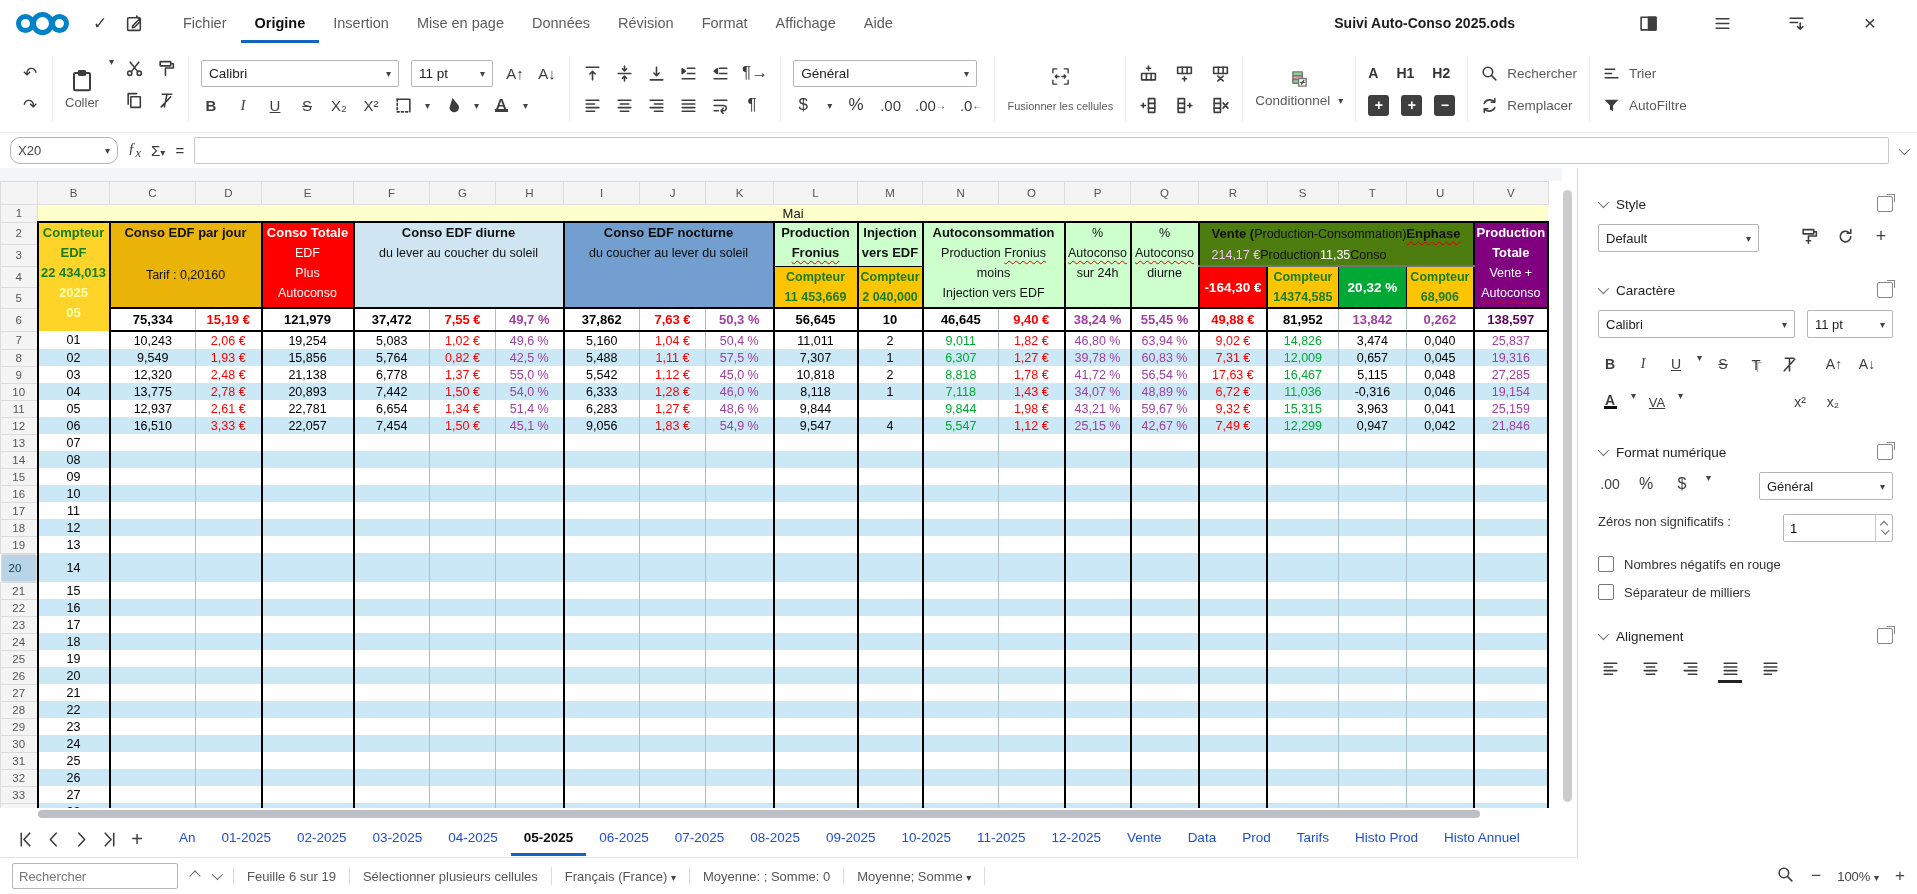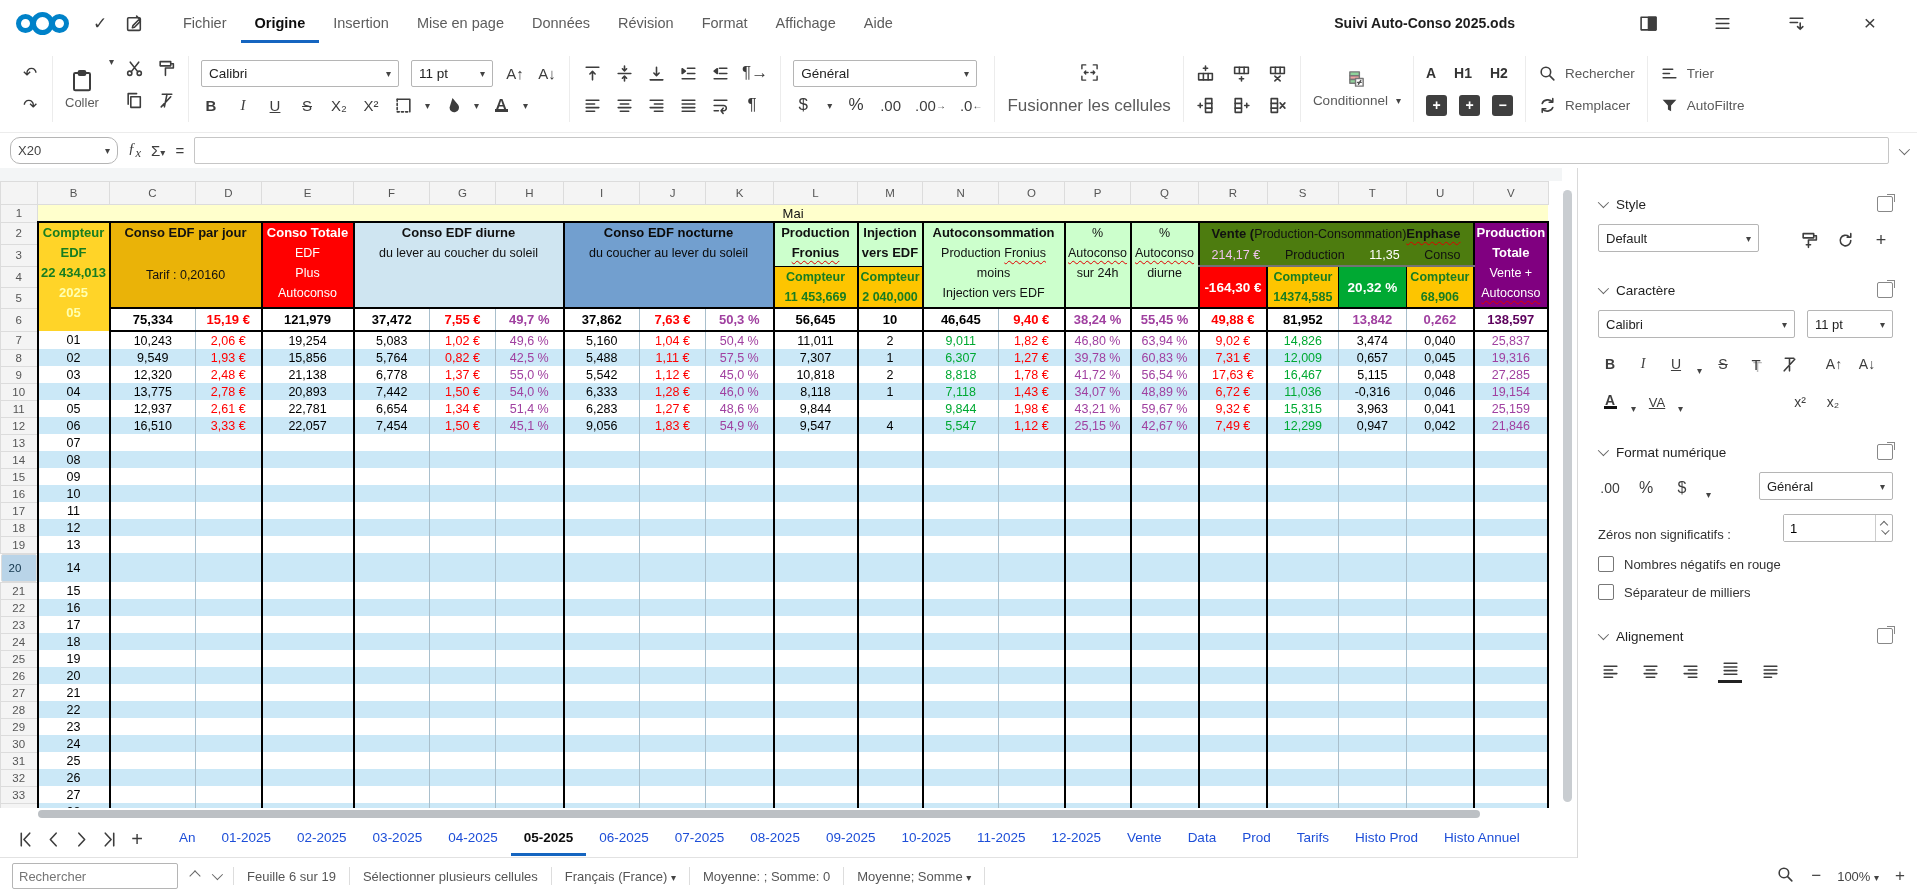--- a/index.html
+++ b/index.html
@@ -24,21 +24,21 @@
   .tgroup{display:flex;flex-direction:column;justify-content:center;gap:8px;padding:0 12px;height:66px;border-right:1px solid #ececec}
   .tgroup:last-child{border-right:none}
   .trow{display:flex;align-items:center;gap:12px;height:24px}
   .tbtn{display:flex;align-items:center;justify-content:center;min-width:20px;height:22px;color:#3d3d3d;font-size:15px;cursor:default}
   .glyph{font-size:17px;color:#3a3a3a}
   .bB{font-weight:bold;font-size:15px}.bI{font-style:italic;font-family:"Liberation Serif",serif;font-size:15px}
   .bU{text-decoration:underline;font-size:15px}.bS{text-decoration:line-through;font-size:15px}
   .combo{display:flex;align-items:center;justify-content:space-between;border:1px solid #b5b5b5;border-radius:2px;background:#fff;padding:0 7px;height:25px;font-size:13.5px;color:#222;gap:8px}
   .arr{font-size:10px;color:#444}
   .paste{display:flex;flex-direction:column;align-items:center;justify-content:center;gap:2px;color:#5a5a5a}
-  .lblbtn{display:flex;flex-direction:column;align-items:center;justify-content:center;gap:14px;color:#5a5a5a;font-size:17px}
+  .lblbtn{display:flex;flex-direction:column;align-items:center;justify-content:center;gap:14px;color:#5a5a5a;font-size:11px}
   .hlbl{display:flex;align-items:center;gap:8px;color:#5a5a5a;font-size:13.5px}
   .sq{width:21px;height:21px;background:#3f3f3f;color:#fff;border-radius:3px;display:flex;align-items:center;justify-content:center;font-weight:bold;font-size:14px}
   .stl{font-weight:bold;color:#333;font-size:14px}
   
   .formulabar{position:absolute;top:132px;left:0;right:0;height:35px;border-top:1px solid #ececec;display:flex;align-items:center;padding:0 10px;gap:10px;background:#fff}
   .namebox{width:92px;height:25px;border:1px solid #b5b5b5;border-radius:10px;display:flex;align-items:center;justify-content:space-between;padding:0 7px;color:#444}
   .fsym{font-size:15px;color:#3d3d3d}
   .finput{flex:1;height:25px;border:1px solid #c6c6c6;border-radius:2px;background:#fff}
   
   .gridwrap{position:absolute;top:168px;left:0;width:1562px;height:640px;overflow:hidden;background:#fff}
@@ -87,21 +87,21 @@
   .statusbar{position:absolute;bottom:0;left:0;right:0;height:36px;border-top:1px solid #e2e2e2;display:flex;align-items:center;gap:13px;padding:0 12px;color:#555;font-size:13px;background:#fff}
   .sb-sep{width:1px;height:18px;background:#ddd}
   .searchbox{width:152px;height:24px;border:1px solid #b5b5b5;border-radius:2px;padding:0 6px;font-size:13px;color:#333;font-family:"Liberation Sans",sans-serif}
   .zoomctl{display:flex;align-items:center;gap:16px;margin-left:auto;color:#444}
   
   .sidebar{position:absolute;top:168px;left:1577px;right:0;bottom:36px;border-left:1px solid #d9d9d9;background:#fff;padding:28px 24px 0 20px}
   .shead{display:flex;align-items:center;gap:10px;color:#1f1f1f;font-size:13.5px;margin-bottom:12px}
   .shead .pop{margin-left:auto}
   .popico{width:14px;height:14px;border:1.4px solid #888;border-radius:2px;position:relative}
   .popico:after{content:"";position:absolute;right:-3px;top:-3px;width:7px;height:7px;border-top:1.4px solid #888;border-right:1.4px solid #888}
-  .srow{display:flex;align-items:flex-end;gap:12px;margin-bottom:14px}
+  .srow{display:flex;align-items:flex-start;gap:12px;margin-bottom:14px}
   .sel{display:flex;align-items:center;justify-content:space-between;border:1px solid #b5b5b5;border-radius:2px;height:26px;padding:0 7px;background:#fff;color:#222;font-size:13px}
   .sicon{display:flex;align-items:center;justify-content:center;min-width:24px;height:24px;color:#3d3d3d;font-size:14px}
   .spin{display:flex;border:1px solid #b5b5b5;border-radius:2px;height:26px;width:108px;margin-left:auto}
   .spin input{border:none;outline:none;flex:1;width:60px;padding:0 6px;font-size:13px;font-family:"Liberation Sans",sans-serif}
   .spin .btns{display:flex;flex-direction:column;justify-content:center;border-left:1px solid #ccc;width:16px;align-items:center;gap:1px}
   .cbrow{display:flex;align-items:center;gap:10px;margin-bottom:12px;color:#333}
   .cb{width:14px;height:14px;border:1.4px solid #777;border-radius:2px;background:#fff}
   .gap{height:16px}
 </style>
 </head>
@@ -554,21 +554,21 @@
             <div class="hl">%</div>
             <div class="hl sp">Autoconso</div>
             <div class="hl">diurne</div>
           </td>
           <td colspan="4" rowspan="2" class="hVente bL2 bT2 bR2">
             <div class="vline">
                 <span class="hb">Vente (</span>
                 <span class="hl">Production-Consommation)</span>
                 <span class="hb sp" style="margin-left:auto">Enphase</span>
               </div>
-            <div class="vline" style="justify-content:space-between">
+            <div class="vline" style="justify-content:flex-start">
                 <span class="hl" style="color:#f0c4ec">214,17 €</span>
                 <span class="hl">Production</span>
                 <span class="hl" style="color:#fff">11,35</span>
                 <span class="hl">Conso</span>
               </div>
           </td>
           <td rowspan="4" class="hcell hV bL2 bT2 bR2">
             <div class="hb">Production</div>
             <div class="hb">Totale</div>
             <div class="hl">Vente +</div>

